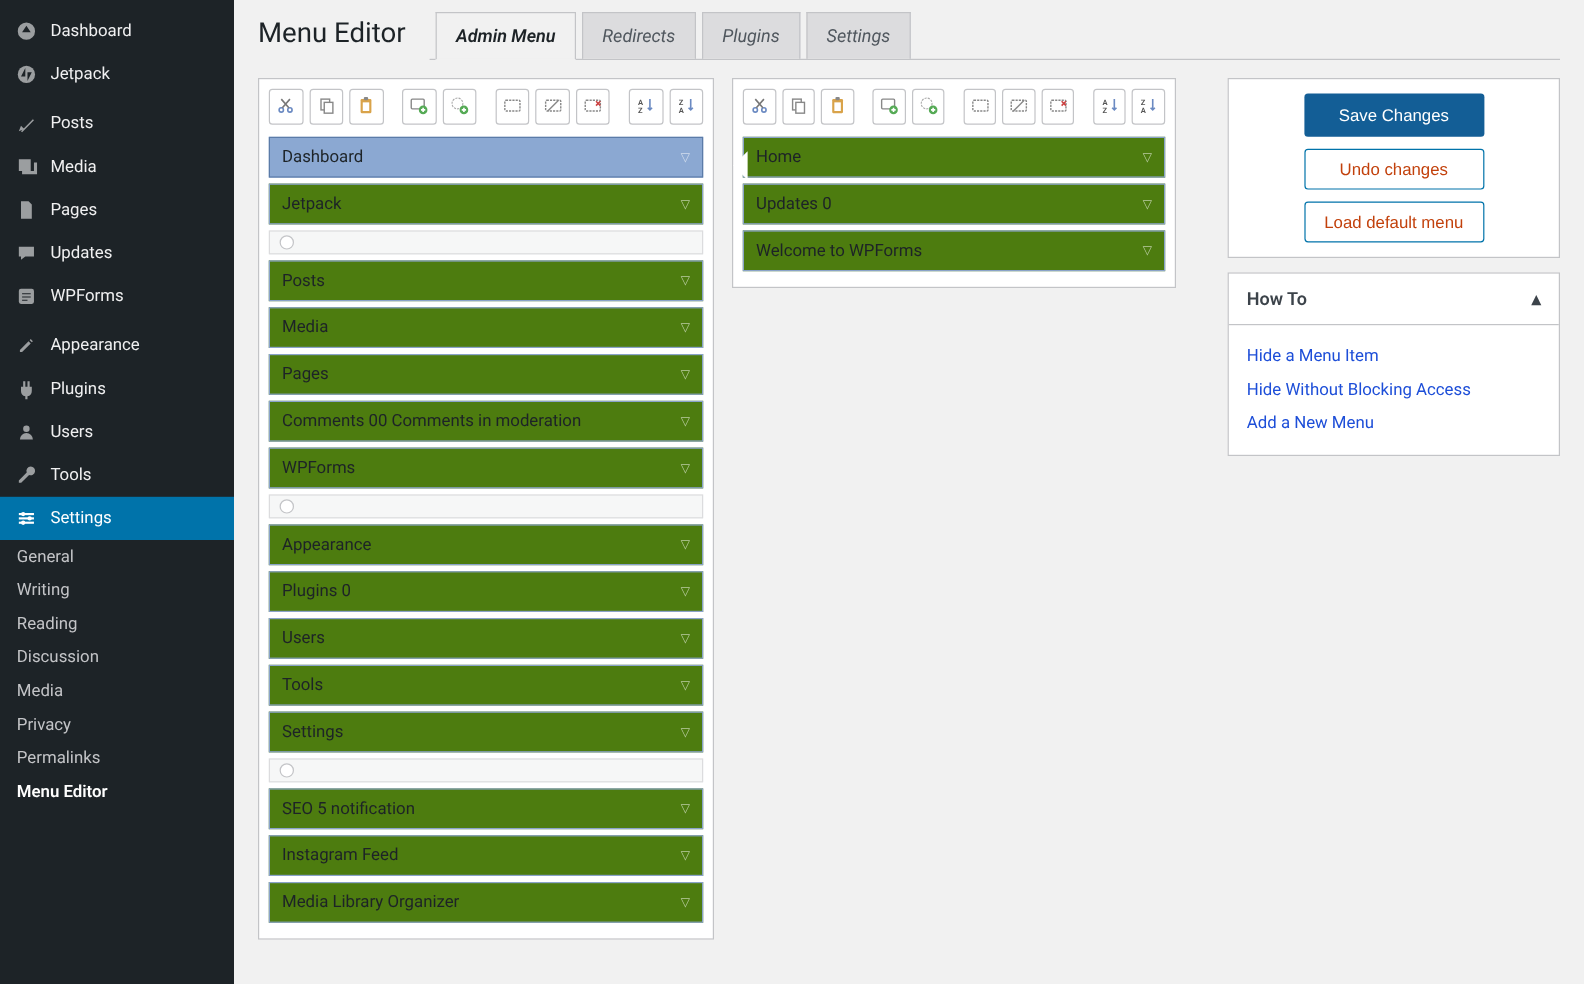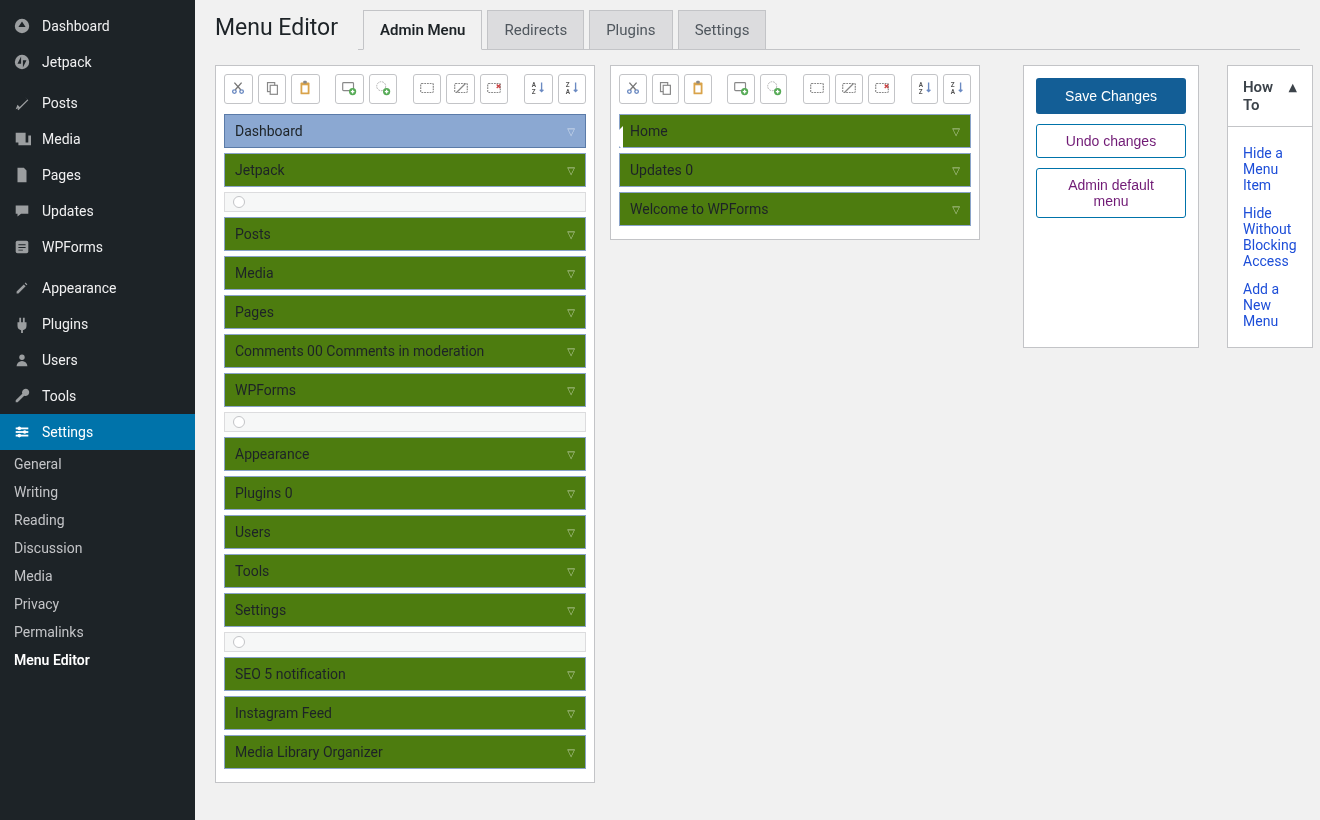--- a/index.html
+++ b/index.html
@@ -16,42 +16,42 @@
 .side-ico { width: 20px; height: 20px; margin-right: 10px; display: flex; align-items: center; justify-content: center; opacity: 0.6; }
 .side-item.active .side-ico { opacity: 1; }
 .sub-item { padding: 6px 8px 6px 14px; color: #c3c4c7; cursor: pointer; font-size: 14px; }
 .sub-item.current { color: #fff; font-weight: 600; }
 
 
 .main { flex: 1; padding: 10px 20px 20px 20px; overflow-y: auto; }
 .page-head { display: flex; align-items: baseline; gap: 20px; margin-bottom: 15px; }
 .page-title { font-size: 23px; font-weight: 400; color: #1d2327; white-space: nowrap; }
 .tabs { display: flex; border-bottom: 1px solid #c3c4c7; flex: 1; }
-.tab { padding: 10px 16px; border: 1px solid #c3c4c7; border-bottom: none; background: #dcdcde; margin-left: 5px; font-size: 15px; cursor: pointer; color: #50575e; }
+.tab { padding: 10px 16px; border: 1px solid #c3c4c7; border-bottom: none; background: #dcdcde; margin-left: 5px; font-size: 15px; cursor: pointer; color: #50575e; font-style: italic; }
 .tab.active { background: #f1f1f1; border-bottom: 1px solid #f1f1f1; margin-bottom: -1px; color: #1d2327; font-weight: 600; }
 
 .columns { display: flex; gap: 15px; align-items: flex-start; }
 .panel { background: #fff; border: 1px solid #c3c4c7; padding: 8px; width: 380px; flex-shrink: 0; }
 .panel.sub { width: 370px; position: relative; }
 .panel.sub::before { content: ""; position: absolute; left: -12px; top: 60px; border: 12px solid transparent; border-right-color: #fff; }
 
 .toolbar { display: flex; gap: 5px; margin-bottom: 10px; }
 .tb-btn { width: 30px; height: 30px; border: 1px solid #c3c4c7; background: #fff; display: flex; align-items: center; justify-content: center; cursor: pointer; border-radius: 3px; font-size: 12px; color: #50575e; }
 .tb-split { width: 6px; }
 
 .menu-item { display: flex; align-items: center; justify-content: space-between; padding: 8px 10px; background: #4d7c0f; border: 1px solid #8aa3c9; margin-bottom: 5px; cursor: pointer; font-size: 14px; color: #1d2327; }
 .menu-item.selected { background: #8ba8d2; border-color: #5b7ba8; font-weight: 400; }
 .drop-ico { color: #fff; opacity: 0.6; font-size: 10px; }
 .sep-item { height: 20px; background: #f6f7f7; border: 1px solid #dcdcde; margin-bottom: 5px; display: flex; align-items: center; padding-left: 8px; }
 .sep-dot { width: 12px; height: 12px; border-radius: 50%; border: 1px solid #c3c4c7; background: #fff; }
 
-.rightcol { width: 310px; display: flex; gap: 28px; padding-left: 28px; }
+.rightcol { width: 310px; display: flex; flex-direction: column; gap: 12px; padding-left: 28px; }
 .btn-box { background: #fff; border: 1px solid #c3c4c7; padding: 12px; display: flex; flex-direction: column; gap: 10px; align-items: center; }
 .btn-primary { background: #135e96; color: #fff; border: none; padding: 10px 24px; font-size: 14px; border-radius: 3px; cursor: pointer; width: 150px; }
-.btn-secondary { background: #fff; color: #701a75; border: 1px solid #0073aa; padding: 8px 14px; font-size: 14px; border-radius: 3px; cursor: pointer; width: 150px; }
+.btn-secondary { background: #fff; color: #c2410c; border: 1px solid #0073aa; padding: 8px 14px; font-size: 14px; border-radius: 3px; cursor: pointer; width: 150px; }
 
 .howto { background: #fff; border: 1px solid #c3c4c7; }
 .howto-head { padding: 12px 15px; border-bottom: 1px solid #c3c4c7; display: flex; justify-content: space-between; align-items: flex-start; font-size: 15px; font-weight: 600; }
 .howto-body { padding: 12px 15px; }
 .howto-body a { display: block; color: #1d4ed8; text-decoration: none; padding: 6px 0; font-size: 14px; }
 
 svg { width: 18px; height: 18px; fill: currentColor; }
 </style>
 </head>
 <body>
@@ -418,21 +418,21 @@
               <span>Welcome to WPForms</span>
               <span class="drop-ico">▽</span>
             </div>
           </div>
       </div>
 
       <div class="rightcol">
         <div class="btn-box">
           <button class="btn-primary">Save Changes</button>
           <button class="btn-secondary">Undo changes</button>
-          <button class="btn-secondary">Admin default menu</button>
+          <button class="btn-secondary">Load default menu</button>
         </div>
         <div class="howto">
           <div class="howto-head">
             <span>How To</span>
             <span>▴</span>
           </div>
           <div class="howto-body" id="howto-links">
               <a href="#">Hide a Menu Item</a>
               <a href="#">Hide Without Blocking Access</a>
               <a href="#">Add a New Menu</a>

